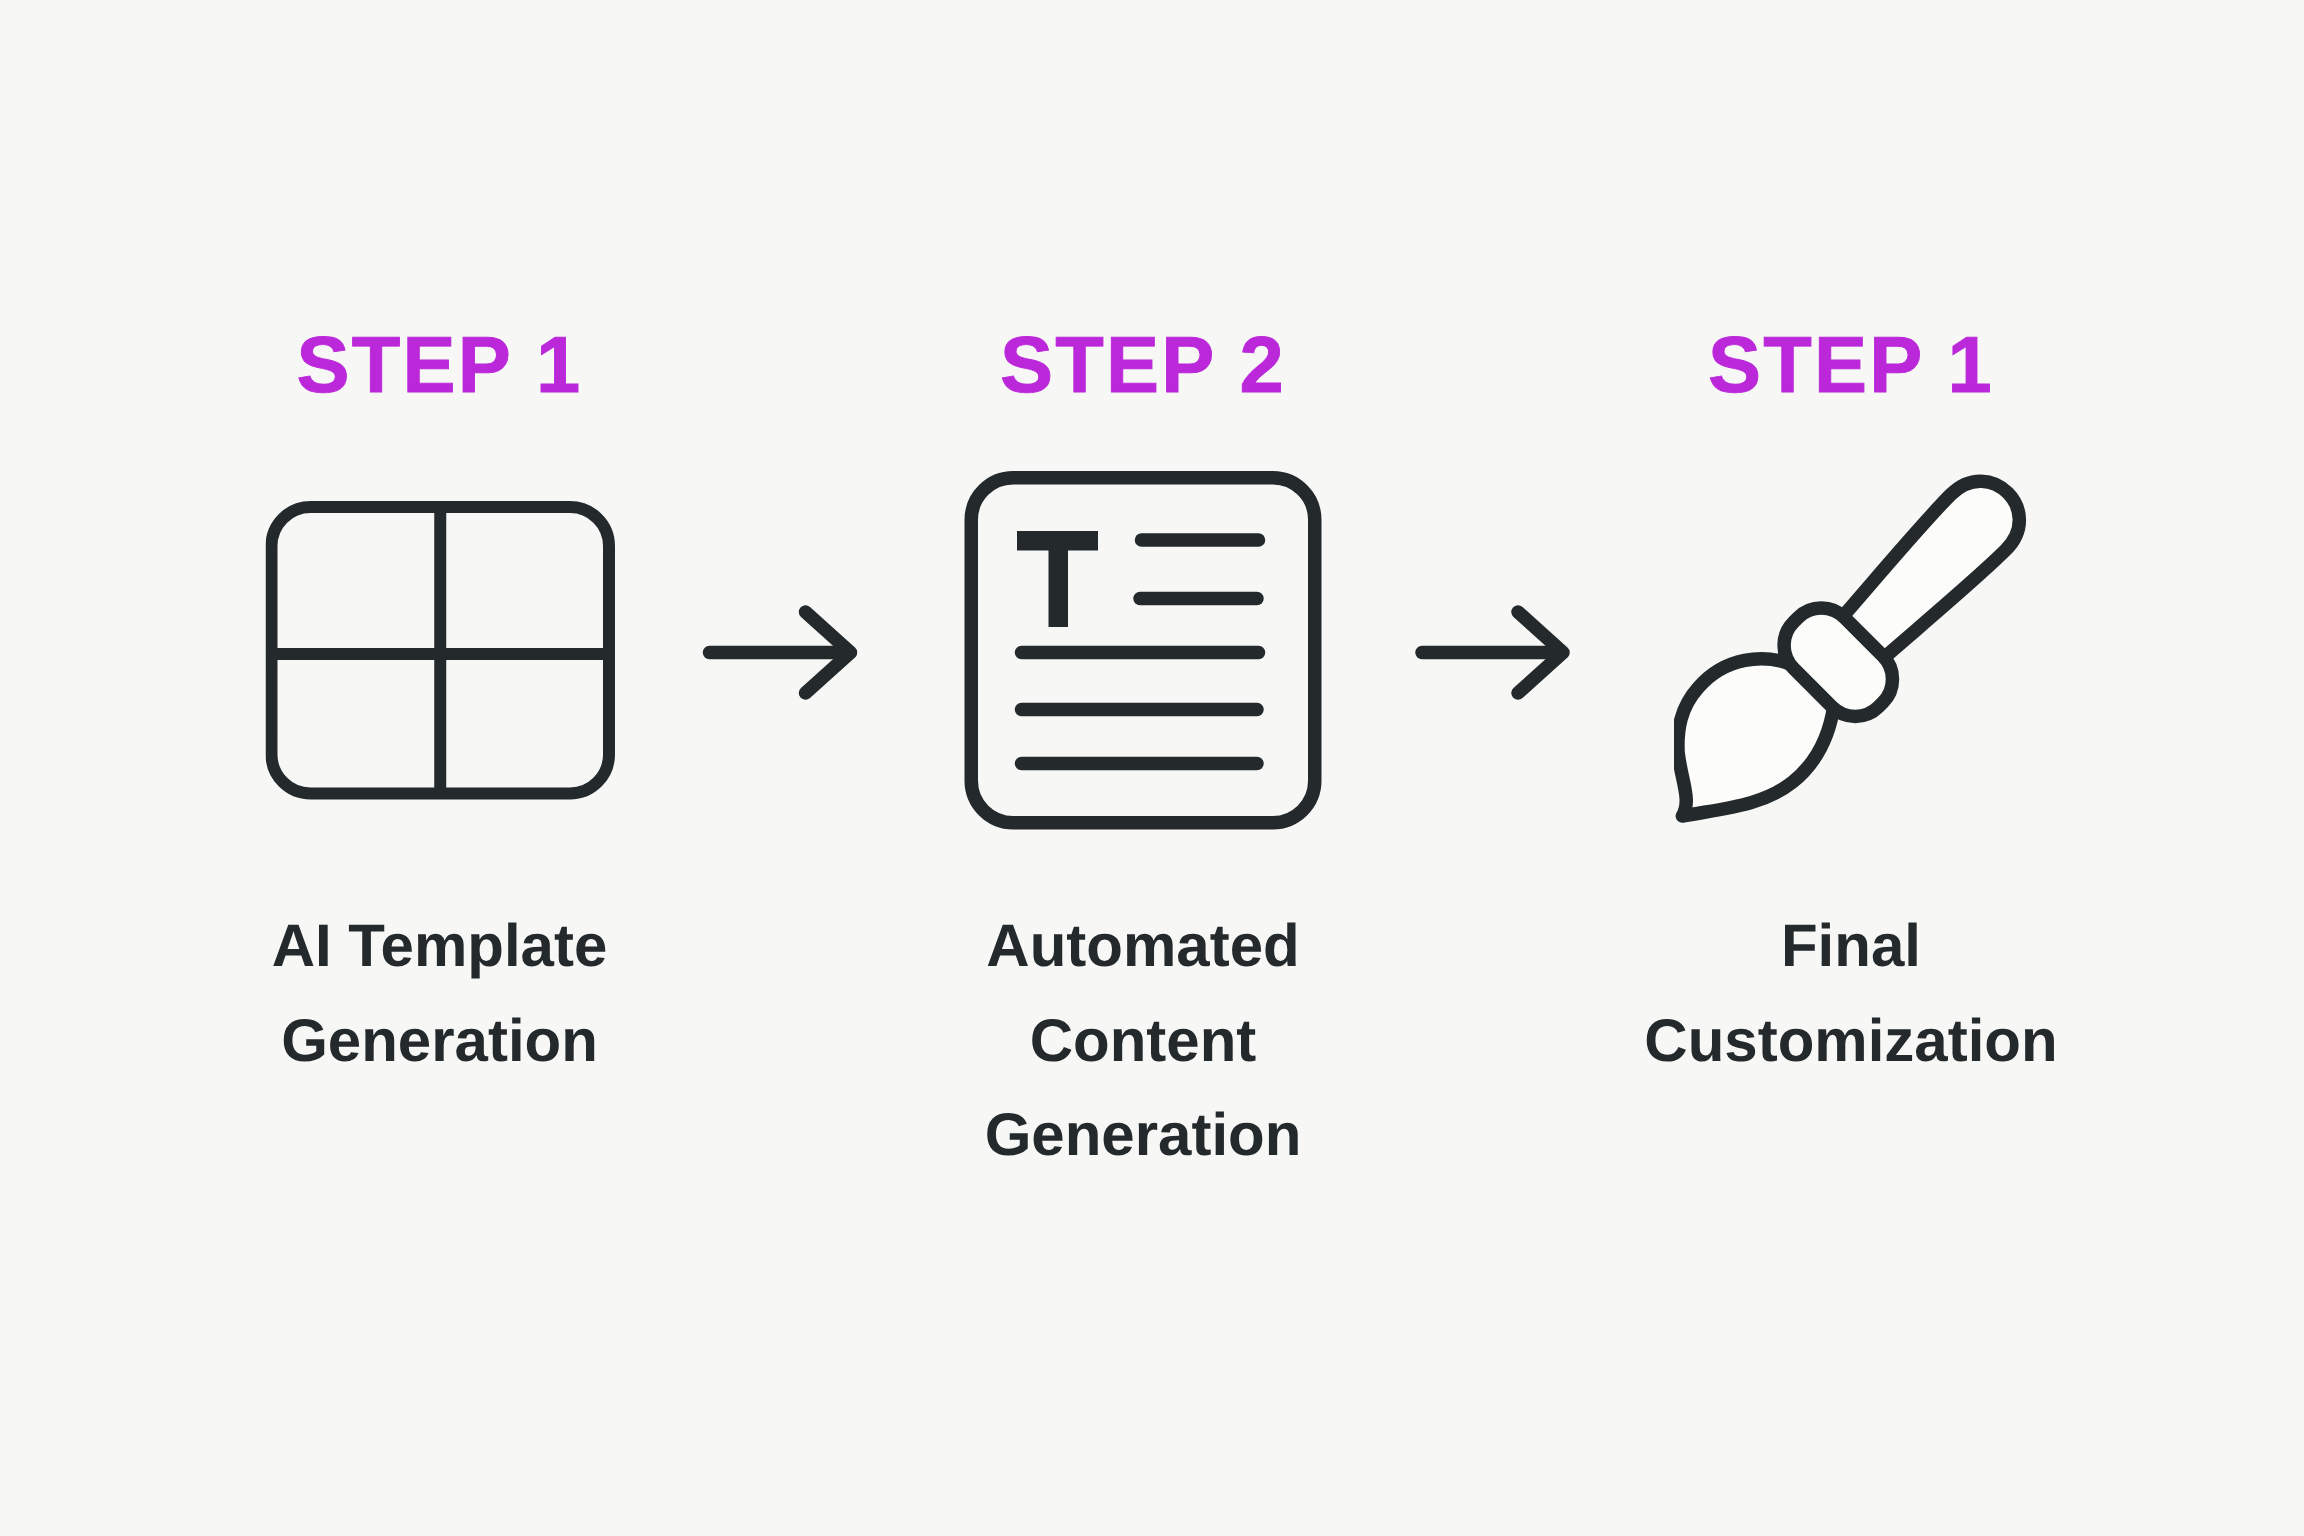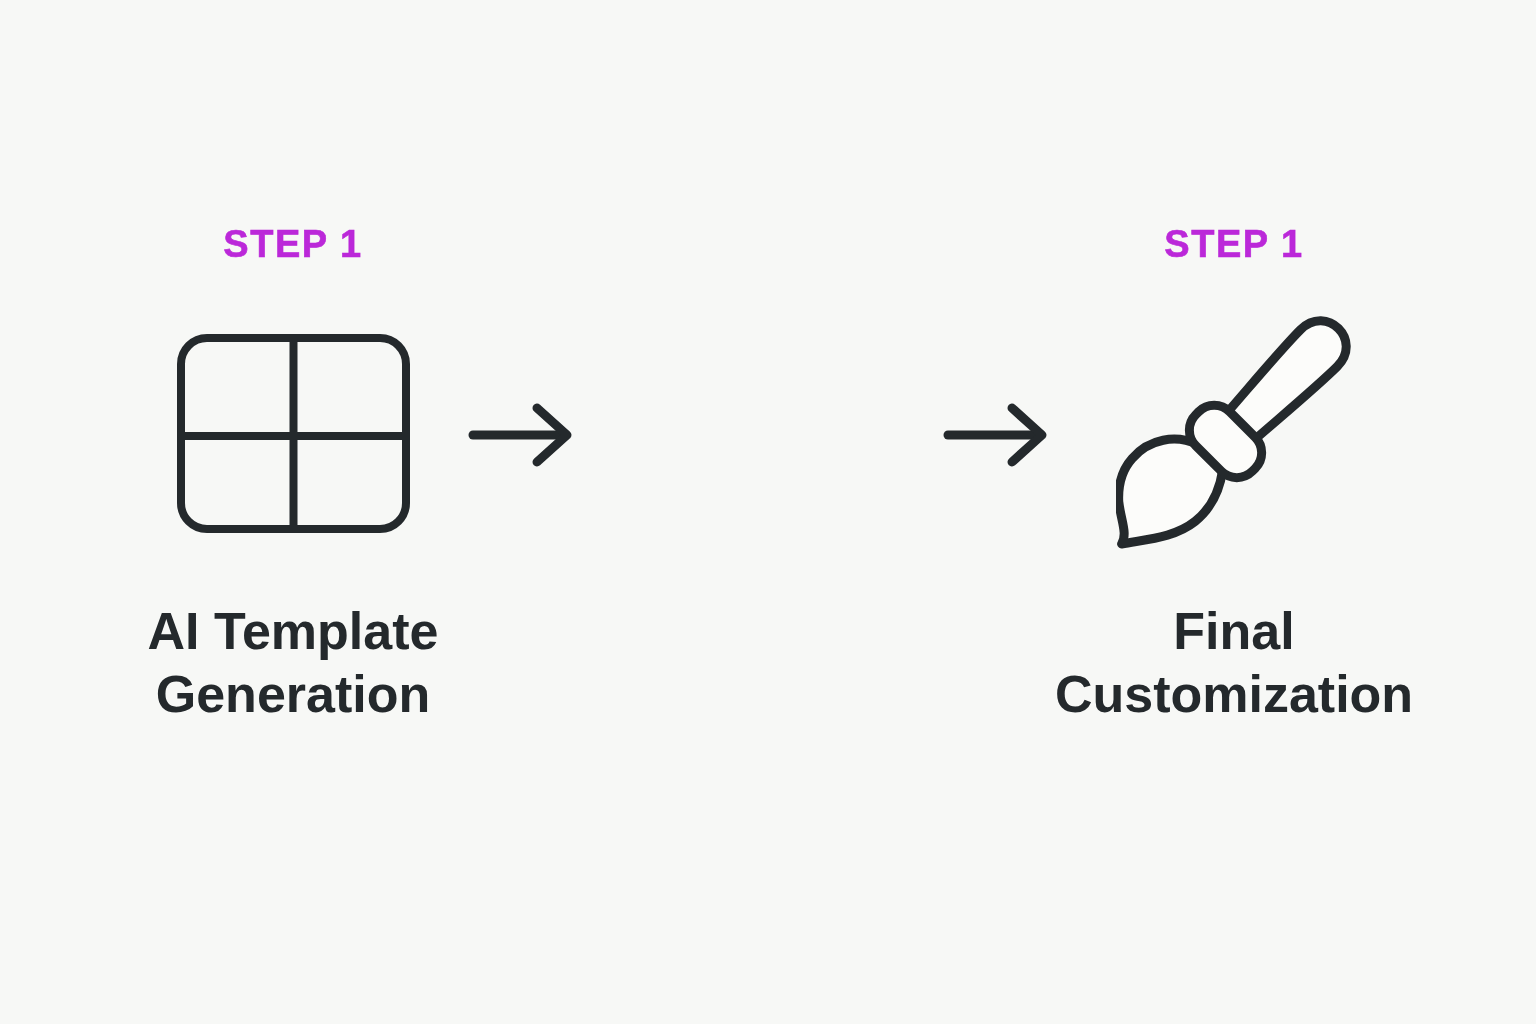--- a/index.html
+++ b/index.html
@@ -23,40 +23,40 @@
     top: 210px;
     width: 470px;
     display: flex;
     flex-direction: column;
     align-items: center;
   }
   .step-label {
     margin-top: 8px;
     height: 52px;
     line-height: 52px;
-    font-size: 38px;
+    font-size: 53px;
     font-weight: bold;
     letter-spacing: 1.5px;
     color: var(--step-label);
     -webkit-text-stroke: 0.6px var(--step-label);
     text-align: center;
   }
   .icon-wrap {
     margin-top: 43px;
     height: 240px;
     width: 100%;
     display: flex;
     align-items: center;
     justify-content: center;
   }
   .icon-wrap svg { display: block; color: var(--ink); }
   .caption {
     margin-top: 47px;
     text-align: center;
-    font-size: 52px;
+    font-size: 40px;
     font-weight: bold;
     line-height: 63px;
     color: var(--ink);
   }
   .arrow {
     position: absolute;
     top: 400px;
     color: var(--ink);
   }
   .arrow-1 { left: 466px; }
@@ -83,20 +83,39 @@
       <div>AI Template</div>
       <div>Generation</div>
     </div>
   </div>
 
   <svg class="arrow arrow-1" width="112" height="70" viewBox="0 0 112 70" fill="none" stroke="currentColor" stroke-width="9" stroke-linecap="round" stroke-linejoin="round">
     <line x1="7" y1="35" x2="92" y2="35"></line>
     <path d="M 71 8 L 101 35 L 71 62"></path>
   </svg>
 
+  <div class="step step-2">
+    <div class="step-label">STEP 2</div>
+    <div class="icon-wrap">
+      <svg width="240" height="241" viewBox="0 0 240 241" fill="none" stroke="currentColor" stroke-width="9" stroke-linecap="round">
+        <rect x="5.5" y="5.5" width="229" height="230" rx="28" stroke-linecap="butt"></rect>
+        <path d="M 36 41 H 90 V 54 H 70 V 105 H 57 V 54 H 36 Z" fill="currentColor" stroke="none"></path>
+        <line x1="119" y1="47" x2="197" y2="47"></line>
+        <line x1="118" y1="86" x2="196" y2="86"></line>
+        <line x1="39" y1="122" x2="197" y2="122"></line>
+        <line x1="39" y1="160" x2="196" y2="160"></line>
+        <line x1="39" y1="196" x2="196" y2="196"></line>
+      </svg>
+    </div>
+    <div class="caption">
+      <div>Automated</div>
+      <div>Content</div>
+      <div>Generation</div>
+    </div>
+  </div>
 
   <svg class="arrow arrow-2" width="112" height="70" viewBox="0 0 112 70" fill="none" stroke="currentColor" stroke-width="9" stroke-linecap="round" stroke-linejoin="round">
     <line x1="7" y1="35" x2="92" y2="35"></line>
     <path d="M 71 8 L 101 35 L 71 62"></path>
   </svg>
 
   <div class="step step-3">
     <div class="step-label">STEP 1</div>
     <div class="icon-wrap">
       <svg width="236" height="234" viewBox="-118 -117 236 234" fill="var(--icon-fill)" stroke="currentColor" stroke-width="9" stroke-linejoin="round">

